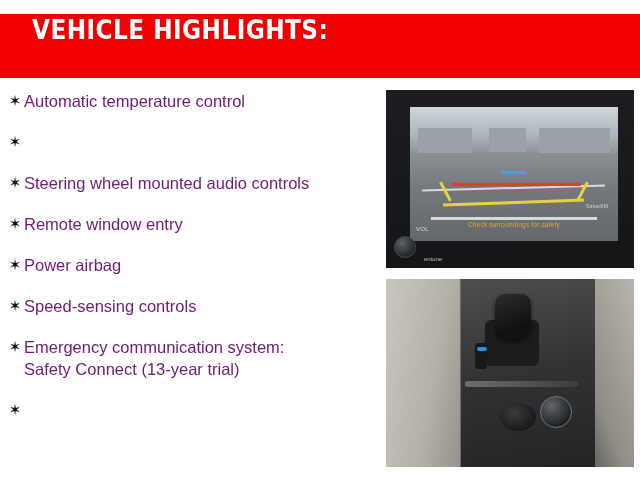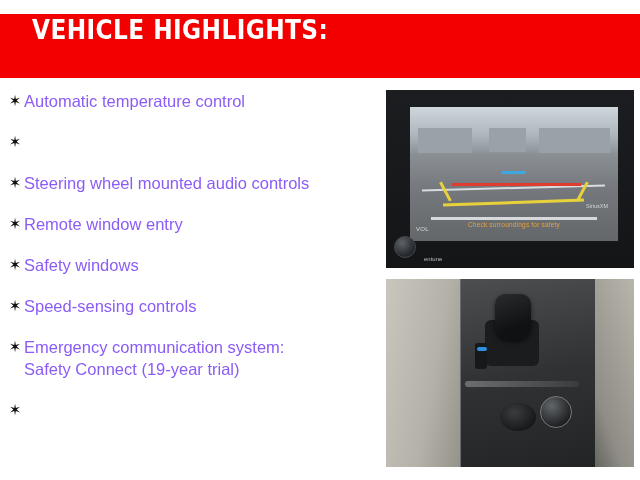--- a/index.html
+++ b/index.html
@@ -63,21 +63,21 @@
     min-width: 18px;
     font-size: 15px;
     line-height: 22px;
     color: #111111;
     text-align: center;
     font-family: "DejaVu Sans", sans-serif;
   }
   .feature-label {
     font-size: 16.5px;
     line-height: 22px;
-    color: #8b5cf6;
+    color: #701a75;
     font-family: "Liberation Sans", sans-serif;
     white-space: pre-line;
   }
   .photos {
     position: absolute;
     left: 386px;
     top: 8px;
     width: 248px;
   }
   .photo {
@@ -281,32 +281,32 @@
         <span class="feature-label">Steering wheel mounted audio controls</span>
       </div>
 
       <div class="feature-row">
         <span class="bullet-icon">✶</span>
         <span class="feature-label">Remote window entry</span>
       </div>
 
       <div class="feature-row">
         <span class="bullet-icon">✶</span>
-        <span class="feature-label">Safety windows</span>
+        <span class="feature-label">Power airbag</span>
       </div>
 
       <div class="feature-row">
         <span class="bullet-icon">✶</span>
         <span class="feature-label">Speed-sensing controls</span>
       </div>
 
       <div class="feature-row">
         <span class="bullet-icon">✶</span>
         <span class="feature-label">Emergency communication system:
-Safety Connect (19-year trial)</span>
+Safety Connect (13-year trial)</span>
       </div>
 
       <div class="feature-row">
         <span class="bullet-icon">✶</span>
       </div>
 
     </div>
 
     <div class="photos">
 

